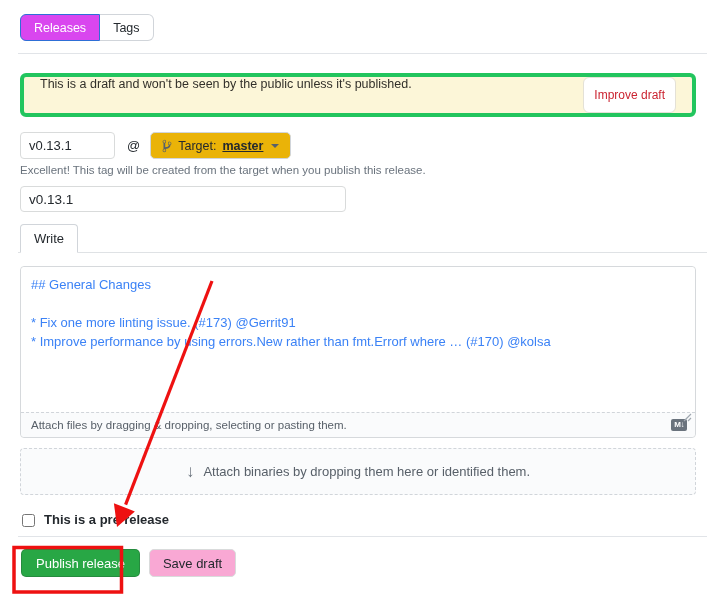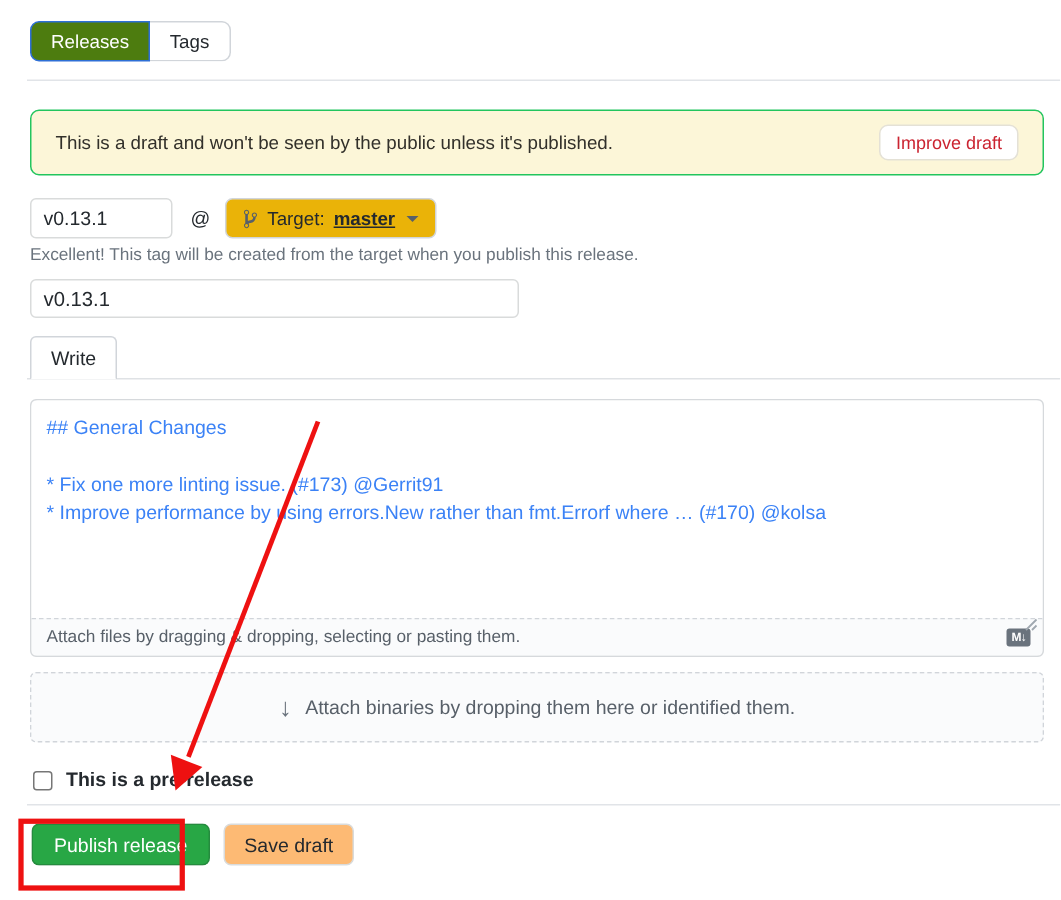--- a/index.html
+++ b/index.html
@@ -8,31 +8,31 @@
   .page { position: relative; width: 707px; height: 600px; background: #fff; overflow: hidden; }
   .content { padding: 14px 11px 0 20px; }
 
   
   .subnav { display: inline-flex; }
   .subnav button {
     font-family: inherit; font-size: 12.5px; height: 27px; padding: 0 13px;
     border: 1px solid #d1d5da; background: #fff; color: #24292e; cursor: pointer;
   }
   .subnav .seg-active {
-    background: #4d7c0f; border-color: #2e6fd6; color: #fff;
+    background: #d946ef; border-color: #2e6fd6; color: #fff;
     border-radius: 6px 0 0 6px;
   }
   .subnav .seg-rest { border-left: 0; border-radius: 0 6px 6px 0; }
 
   .full-rule { border: 0; border-top: 1px solid #e1e4e8; margin: 12px -11px 0 -2px; }
 
   
   .banner {
-    margin-top: 19px; height: 44px; display: flex; align-items: center;
-    background: #fcf6d8; border: 1px solid #22c55e; border-radius: 6px; padding: 0 16px;
+    margin-top: 19px; height: 44px; display: flex; 
+    background: #fcf6d8; border: 4px solid #22c55e; border-radius: 6px; padding: 0 16px;
     font-size: 12.5px; color: #32302a;
   }
   .banner .spacer { flex: 1; }
   .discard-btn {
     font-family: inherit; font-size: 12px; color: #cb2431; background: #fff;
     border: 1px solid #e4e1d6; border-radius: 6px; padding: 4px 10px; cursor: pointer;
   }
 
   
   .tag-row { margin-top: 15px; display: flex; align-items: center; }
@@ -103,21 +103,21 @@
 
   .rule2 { border: 0; border-top: 1px solid #e1e4e8; margin: 9px -11px 0 -2px; }
 
   
   .actions { margin-top: 12px; display: flex; align-items: center; }
   .publish-btn {
     font-family: inherit; font-size: 13px; color: #fff; background: #28a745;
     border: 1px solid rgba(27,31,35,0.2); border-radius: 5px; height: 28px; padding: 0 14px; cursor: pointer; margin-left: 1px;
   }
   .savedraft-btn {
-    font-family: inherit; font-size: 13px; color: #24292e; background: #fdba74;
+    font-family: inherit; font-size: 13px; color: #24292e; background: #f9a8d4;
     border: 1px solid #d9dbdb; border-radius: 5px; height: 28px; padding: 0 13px; cursor: pointer; margin-left: 9px;
   }
 
   .annotation-layer { position: absolute; left: 0; top: 0; width: 707px; height: 600px; pointer-events: none; }
 </style>
 </head>
 <body>
 
 <div class="page">
   <div class="content">

